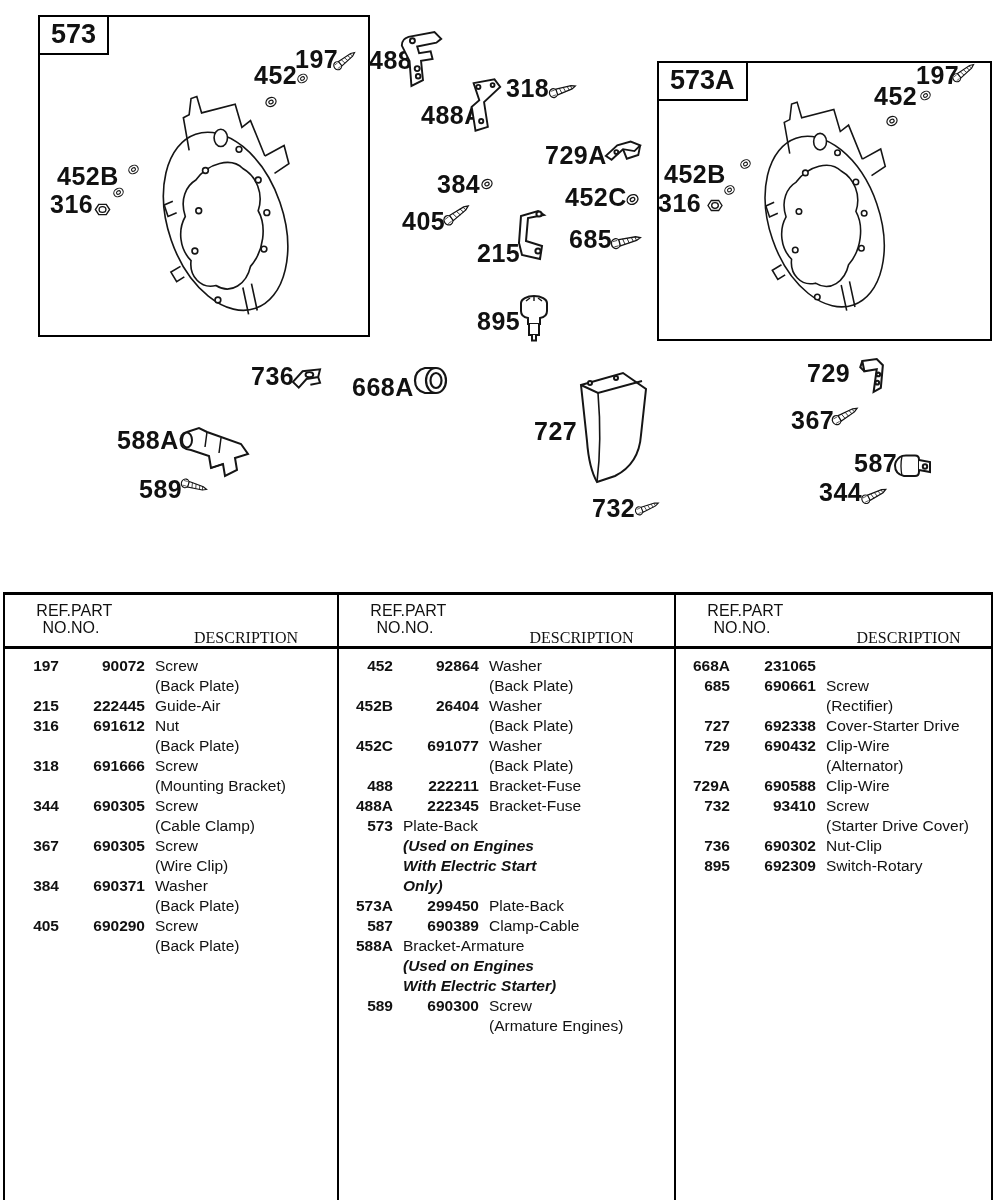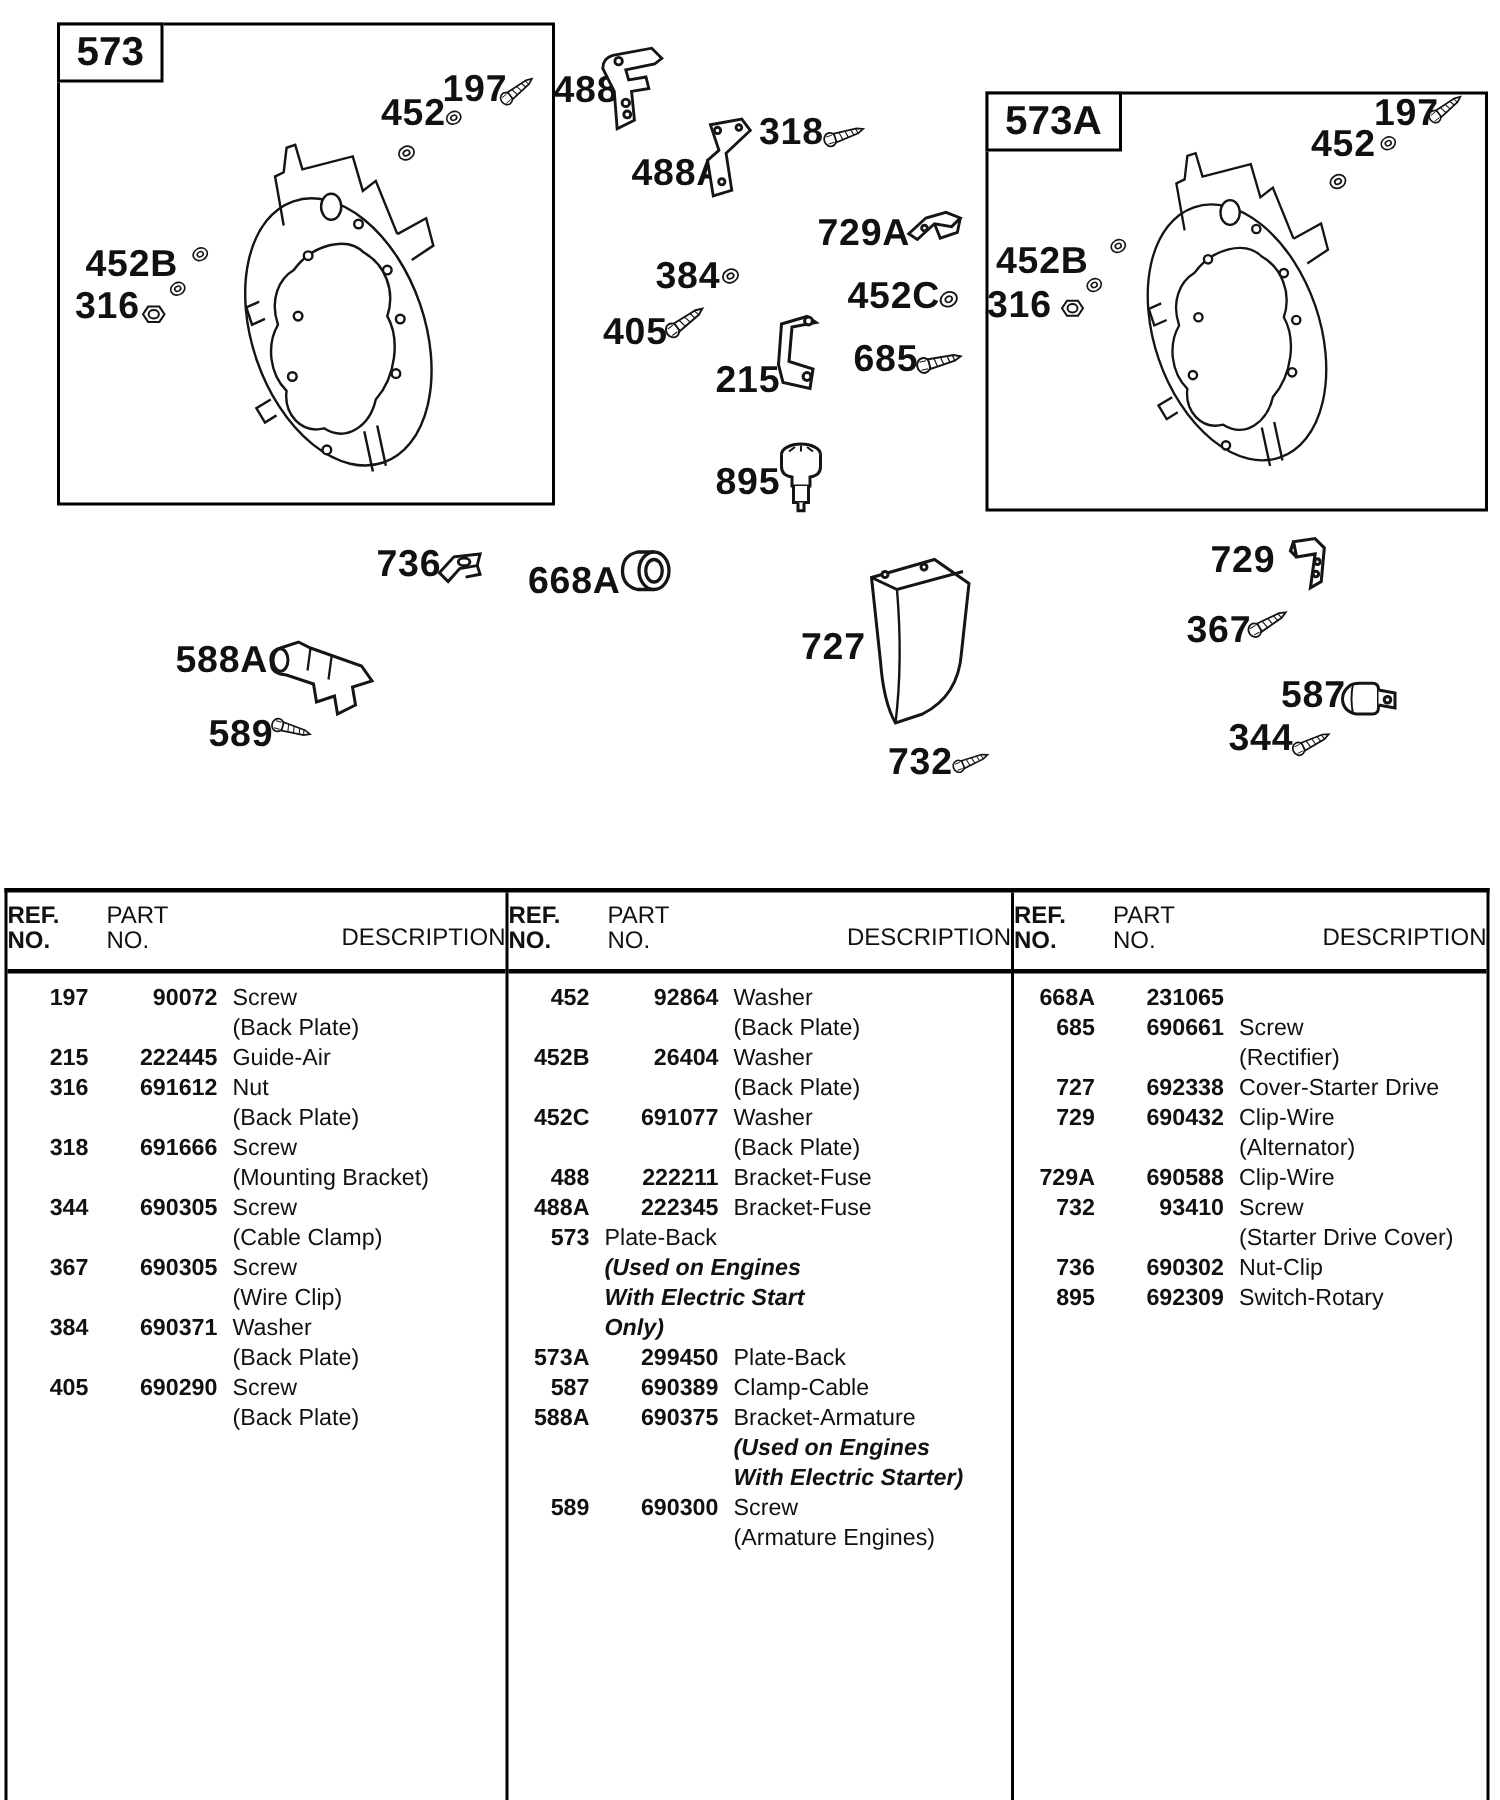--- a/index.html
+++ b/index.html
@@ -18,23 +18,23 @@
 
   
   .ptable{position:absolute;left:3px;top:592px;width:986px;height:608px;
           border-top:3px solid #000;border-left:2px solid #000;border-right:2px solid #000;
           display:flex;}
   .tcol{position:relative;box-sizing:border-box;}
   .tcol.c1{width:332px;}
   .tcol.c2{width:337px;border-left:2px solid #000;}
   .tcol.c3{width:317px;border-left:2px solid #000;}
   .thead{display:flex;height:44px;padding-top:7px;box-sizing:content-box;font-size:16px;line-height:17px;}
-  .h-ref{width:66px;text-align:left;font-weight:bold;}
+  .h-ref{width:66px;text-align:right;}
   .h-part{width:84px;text-align:left;}
-  .h-desc{flex:1;text-align:center;display:flex;align-items:flex-end;justify-content:flex-end;padding-bottom:12px;}
+  .h-desc{flex:1;text-align:center;display:flex;align-items:flex-end;justify-content:center;padding-bottom:0;font-family:Liberation Serif, serif;}
   .hrule{position:absolute;left:0;right:0;top:51px;height:3px;background:#000;}
   .tbody{padding-top:10px;}
   .prow{display:flex;font-size:15.5px;line-height:20px;}
   .c-ref{width:54px;text-align:right;font-weight:bold;flex:none;}
   .c-part{width:86px;text-align:right;font-weight:bold;flex:none;}
   .c-desc{margin-left:10px;flex:1;}
   .dline{white-space:nowrap;}
   .dline[data-bold="true"]{font-weight:bold;font-style:italic;}
 </style>
 </head>
@@ -556,21 +556,20 @@
           <div class="prow">
             <div class="c-ref">587</div>
             <div class="c-part">690389</div>
             <div class="c-desc">
 
             <div class="dline" data-bold="false">Clamp-Cable</div>
             </div>
           </div>
           <div class="prow">
             <div class="c-ref">588A</div>
-            <div class="c-part">690375</div>
             <div class="c-desc">
 
             <div class="dline" data-bold="false">Bracket-Armature</div>
               <div class="dline" data-bold="true">(Used on Engines</div>
               <div class="dline" data-bold="true">With Electric Starter)</div>
             </div>
           </div>
           <div class="prow">
             <div class="c-ref">589</div>
             <div class="c-part">690300</div>

